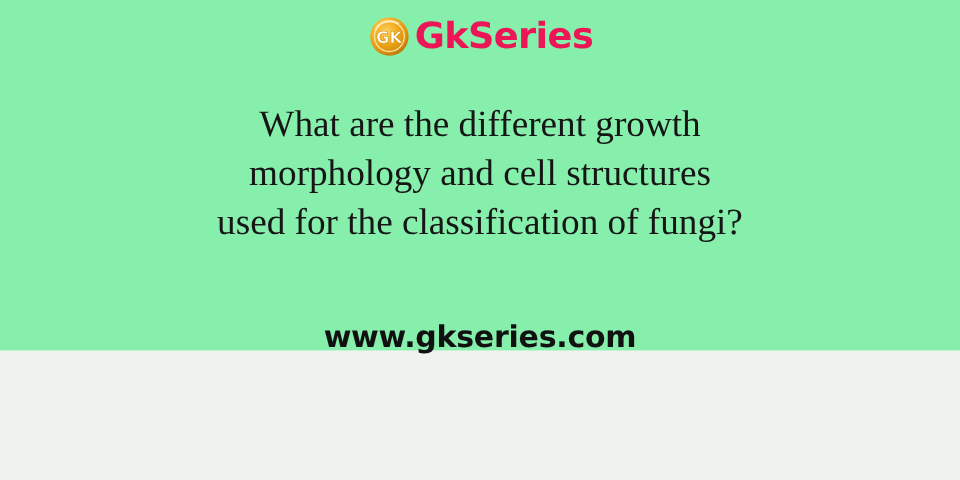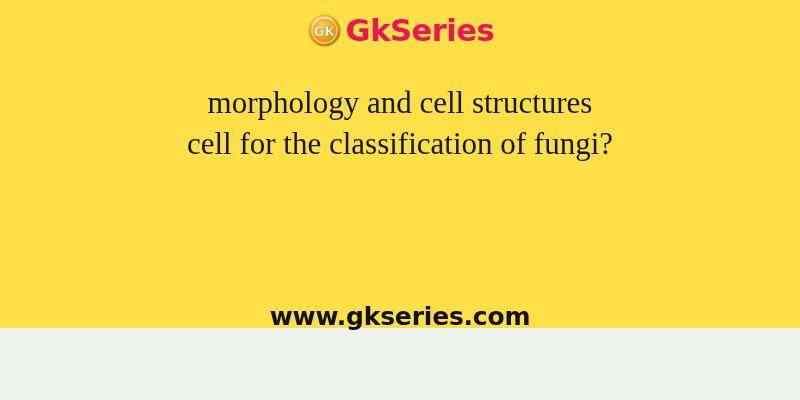--- a/index.html
+++ b/index.html
@@ -9,22 +9,22 @@
   body {
     width: 800px;
     height: 400px;
     background: #eff3ed;
     font-family: "Liberation Serif", "DejaVu Serif", serif;
     overflow: hidden;
   }
   .page {
     position: relative;
     width: 800px;
-    height: 328px;
-    background: #fde047;
+    height: 292px;
+    background: #86efac;
     box-sizing: border-box;
   }
 
   
   .brand {
     position: absolute;
     top: 14px;
     left: 0;
     width: 800px;
     display: flex;
@@ -107,19 +107,20 @@
         <circle cx="16.5" cy="16.5" r="16" fill="url(#coinGrad)"></circle>
         <circle cx="16.5" cy="16.5" r="12.4" fill="url(#coinInner)" stroke="#fbe2a0" stroke-width="1.1"></circle>
         <path d="M5.2 10.5 A13 13 0 0 1 24 5.6" fill="none" stroke="#fff3c9" stroke-width="1.6" stroke-linecap="round" opacity="0.75"></path>
         <text x="16.2" y="21.8" text-anchor="middle" font-family="DejaVu Sans, sans-serif" font-size="13.5" font-weight="700" fill="#ffffff" stroke="#d08c10" stroke-width="0.5">GK</text>
       </svg>
     </span>
     <span class="brand-wordmark">GkSeries</span>
   </div>
 
   <div class="question">
+    <span class="qline">What are the different growth</span>
     <span class="qline">morphology and cell structures</span>
-    <span class="qline">cell for the classification of fungi?</span>
+    <span class="qline">used for the classification of fungi?</span>
   </div>
 
   <div class="footer">www.gkseries.com</div>
 
 </div>
 
 </body></html>

